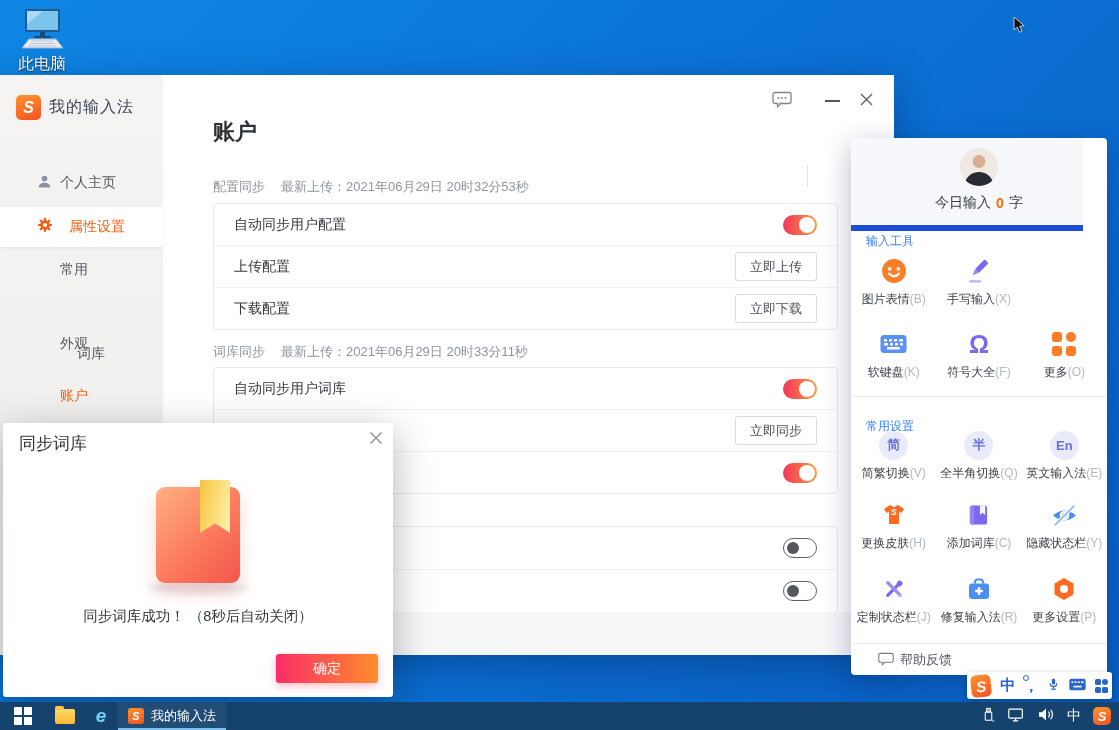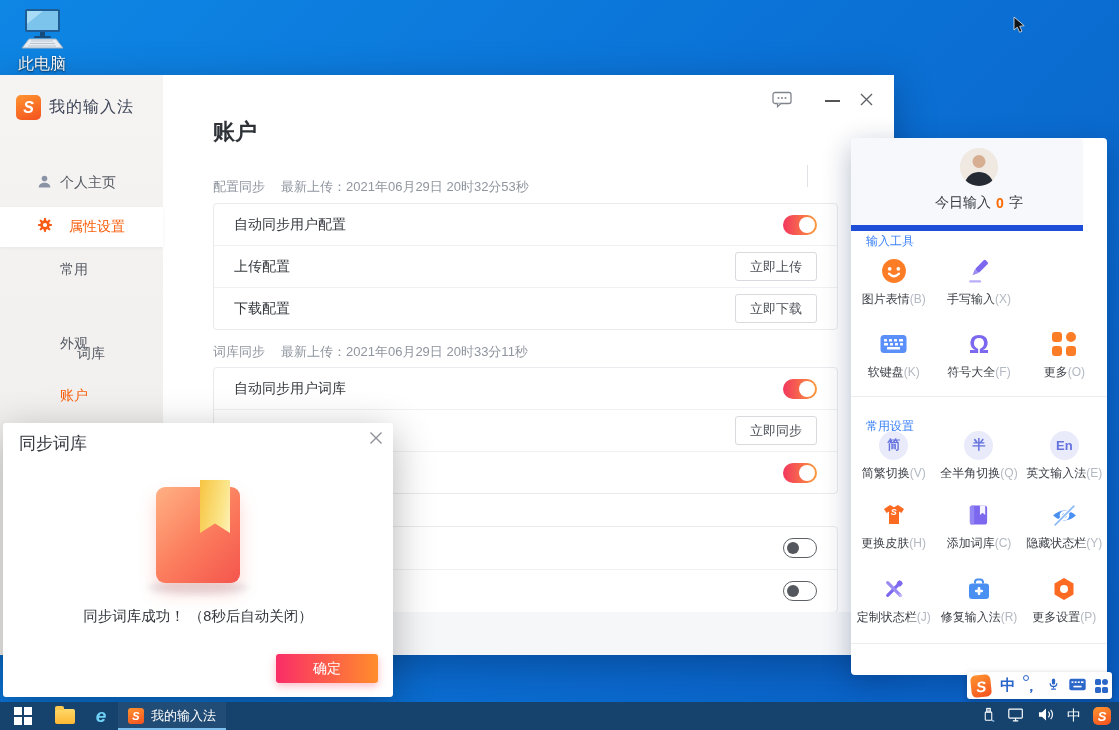--- a/index.html
+++ b/index.html
@@ -446,20 +446,29 @@
           <svg width="24" height="24" viewBox="0 0 24 24">
             <path d="M12 1 L21.5 6.5 V17.5 L12 23 L2.5 17.5 V6.5 Z" fill="#fd6b22"></path>
             <circle cx="12" cy="12" r="4" fill="#fff"></circle>
           </svg>
         </div>
         <div class="lbl"><span>更多设置</span><span class="key">(P)</span></div>
       </div>
     </div>
 
     <div class="abs pfoot">
+      <div class="pfoot-cell">
+        <span>
+          <svg width="16" height="14" viewBox="0 0 20 17">
+            <rect x="1" y="1.5" width="18" height="11" rx="2" fill="none" stroke="#767b83" stroke-width="1.4"></rect>
+            <path d="M5.5 12.5 v3.2 l3.4 -3.2" fill="#fff" stroke="#767b83" stroke-width="1.3"></path>
+          </svg>
+        </span>
+        <span>帮助反馈</span>
+      </div>
     </div>
   </div>
 
   <div class="abs dialog">
     <div class="abs dlg-title">同步词库</div>
     <span class="abs dlg-close">
       <svg width="14" height="14" viewBox="0 0 14 14">
           <path d="M1.5 1.5 L12.5 12.5 M12.5 1.5 L1.5 12.5" stroke="#8a8f96" stroke-width="1.3"></path>
         </svg>
     </span>

